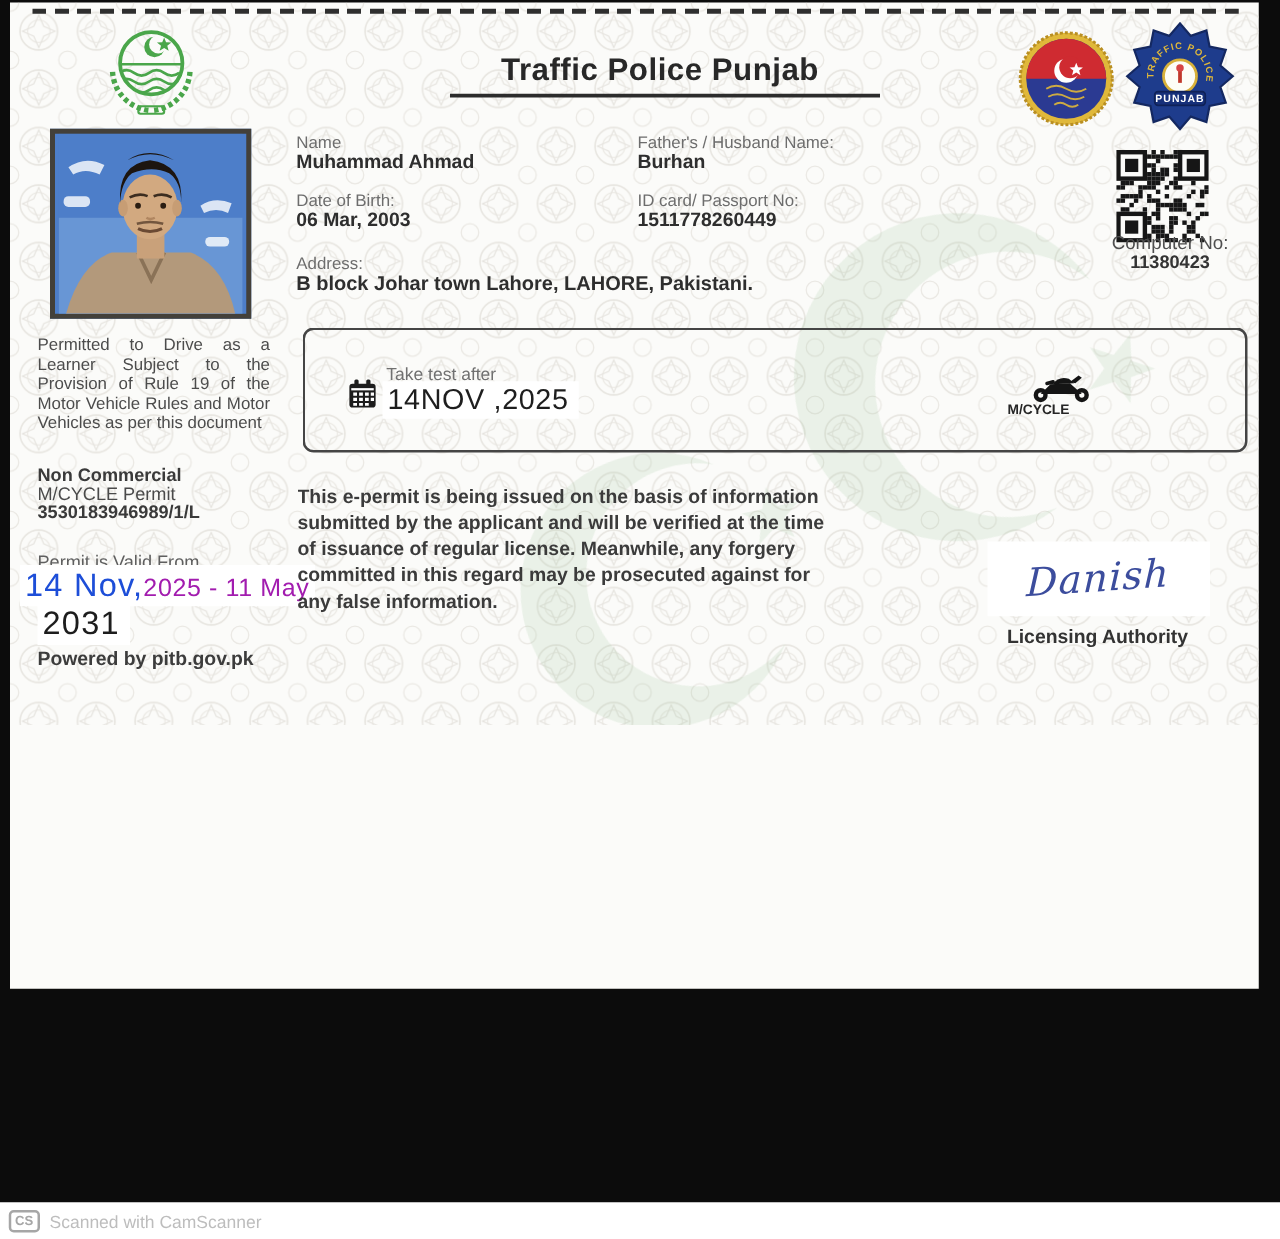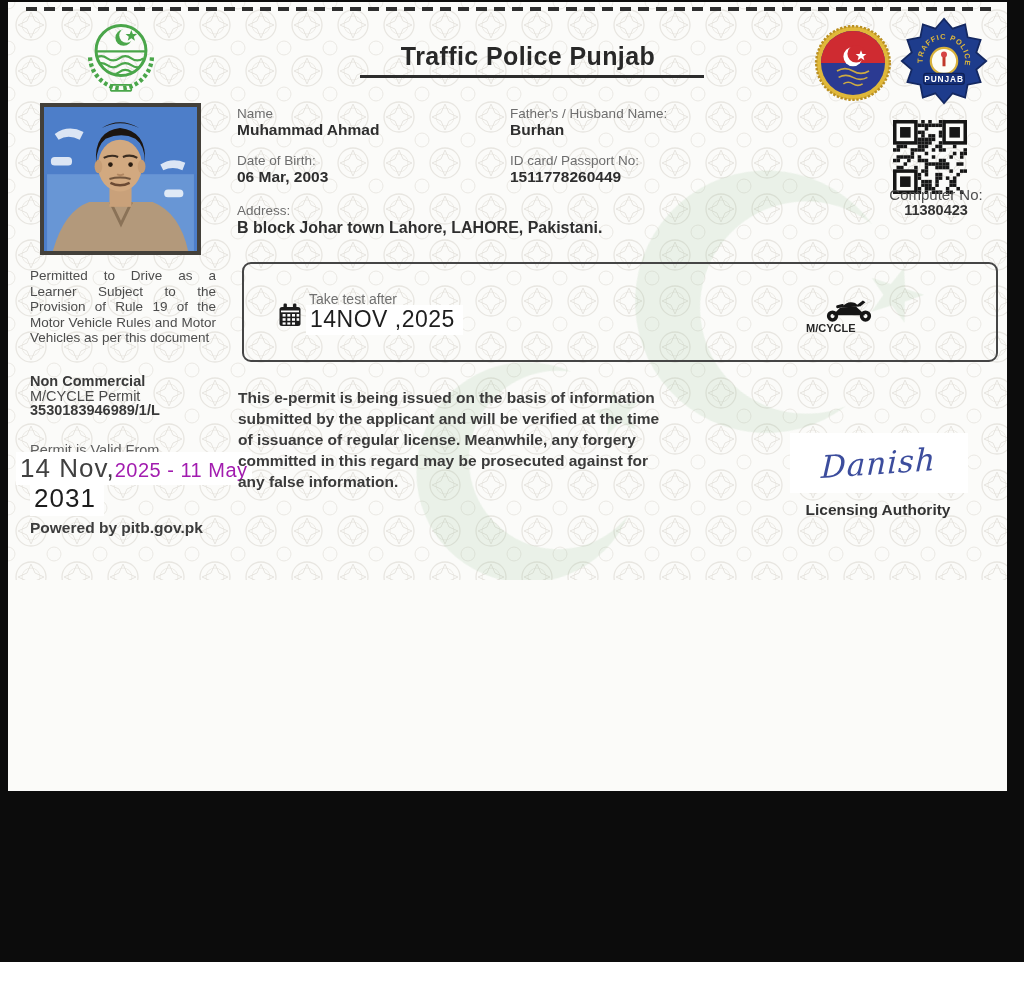--- a/index.html
+++ b/index.html
@@ -43,21 +43,21 @@
     font-size:14.5px; font-weight:bold; color:#343434; }
 
   
   .permission { position:absolute; left:22px; top:266px; width:186px; font-size:13.5px;
     line-height:15.6px; color:#4c4c4c; text-align:justify; }
   .cat1 { position:absolute; left:22px; top:371px; font-size:14.5px; font-weight:bold; color:#3a3a3a; }
   .cat2 { position:absolute; left:22px; top:386px; font-size:14.5px; color:#4a4a4a; }
   .cat3 { position:absolute; left:22px; top:400px; font-size:14.5px; font-weight:bold; color:#3a3a3a; }
   .valid-label { position:absolute; left:22px; top:440px; font-size:14.5px; color:#5f5f5f; }
   .valid-line1 { position:absolute; left:8px; top:450px; background:#fff; padding:1px 4px; white-space:nowrap; }
-  .valid-big { font-size:26px; color:#404040; letter-spacing:1px; }
+  .valid-big { font-size:26px; color:#1d4ed8; letter-spacing:1px; }
   .valid-mid { font-size:20px; color:#a21caf; letter-spacing:.5px; }
   .valid-line2 { position:absolute; left:22px; top:481px; background:#fff; padding:0 8px 2px 4px;
     font-size:26px; color:#1d1d1d; letter-spacing:1px; }
   .powered { position:absolute; left:22px; top:517px; font-size:15.5px; font-weight:bold; color:#3c3c3c; }
 
   
   .test-box { position:absolute; left:234px; top:260px; width:756px; height:100px;
     border:2px solid #454545; border-radius:9px; }
   .cal-icon { position:absolute; left:270px; top:301px; width:24px; height:24px; }
   .test-label { position:absolute; left:301px; top:289px; font-size:14px; color:#707070; }
@@ -424,13 +424,17 @@
       <div class="disclaimer">This e-permit is being issued on the basis of information submitted by the applicant and will be verified at the time of issuance of regular license. Meanwhile, any forgery committed in this regard may be prosecuted against for any false information.</div>
 
       <div class="sig-patch">
         <span class="sig-text">Danish</span>
       </div>
       <div class="sig-title">Licensing Authority</div>
 
     </div>
   </div>
 
+  <div class="cam-bar">
+    <span class="cs-badge">CS</span>
+    <span class="cam-text">Scanned with CamScanner</span>
+  </div>
 </div>
 
 </body></html>

